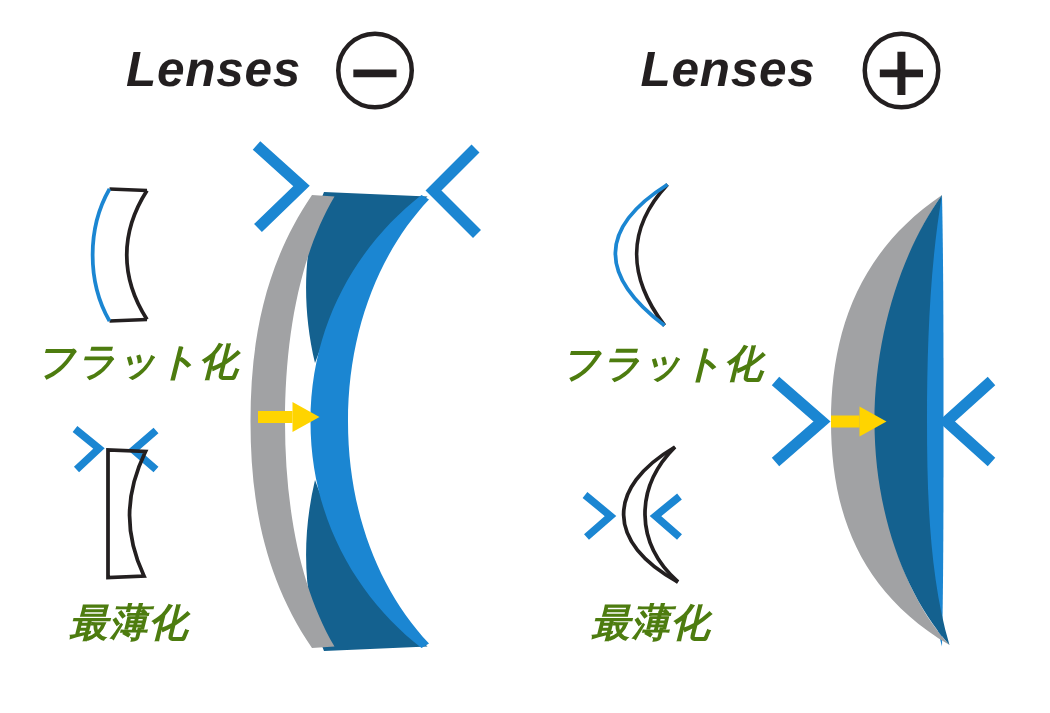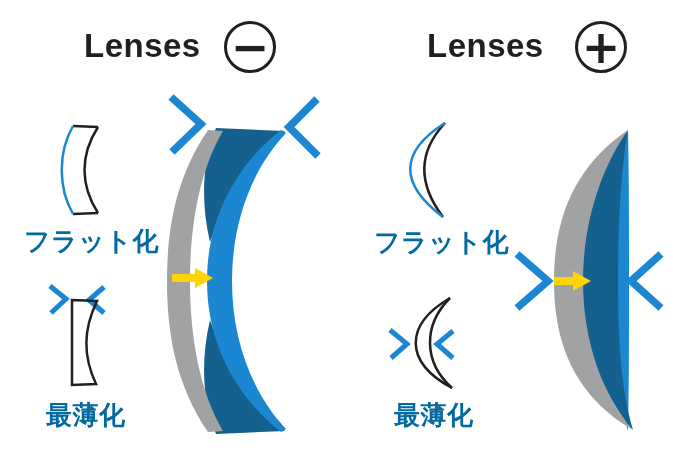--- a/index.html
+++ b/index.html
@@ -1,28 +1,28 @@
 <!DOCTYPE html>
 <html><head>
 <meta charset="utf-8">
 <style>
   html,body{margin:0;padding:0;background:#ffffff;}
   #stage{
     position:relative;width:700px;height:475px;background:#ffffff;overflow:hidden;
-    font-family:"Liberation Sans","DejaVu Sans",sans-serif;color:#231f20;
+    font-family:"Liberation Sans","DejaVu Sans",sans-serif;color:#231f20;font-style:italic;
   }
   #diagram-svg{position:absolute;left:0;top:0;}
   .abs{position:absolute;white-space:nowrap;}
   .panel-title{font-size:33px;font-weight:700;letter-spacing:0.5px;color:#231f20;}
   .badge{
     width:52px;height:52px;border:3px solid #231f20;border-radius:50%;
     box-sizing:border-box;display:flex;align-items:center;justify-content:center;
   }
   .badge span{font-family:"DejaVu Sans",sans-serif;font-size:46px;font-weight:700;line-height:46px;color:#231f20;}
-  .jp-label{font-size:26px;font-weight:600;letter-spacing:0.5px;color:#0369a1;}
+  .jp-label{font-size:26px;font-weight:600;letter-spacing:0.5px;color:#4d7c0f;}
   
   .fill-gray{fill:#a1a2a4;}
   .fill-dark{fill:#14618f;}
   .fill-light{fill:#1b86d2;}
   .fill-yellow{fill:#ffd400;}
   .stroke-yellow{stroke:#ffd400;}
   .stroke-blue{stroke:#1b86d2;}
   .stroke-ink{stroke:#231f20;}
   .nofill{fill:none;}
 </style>

